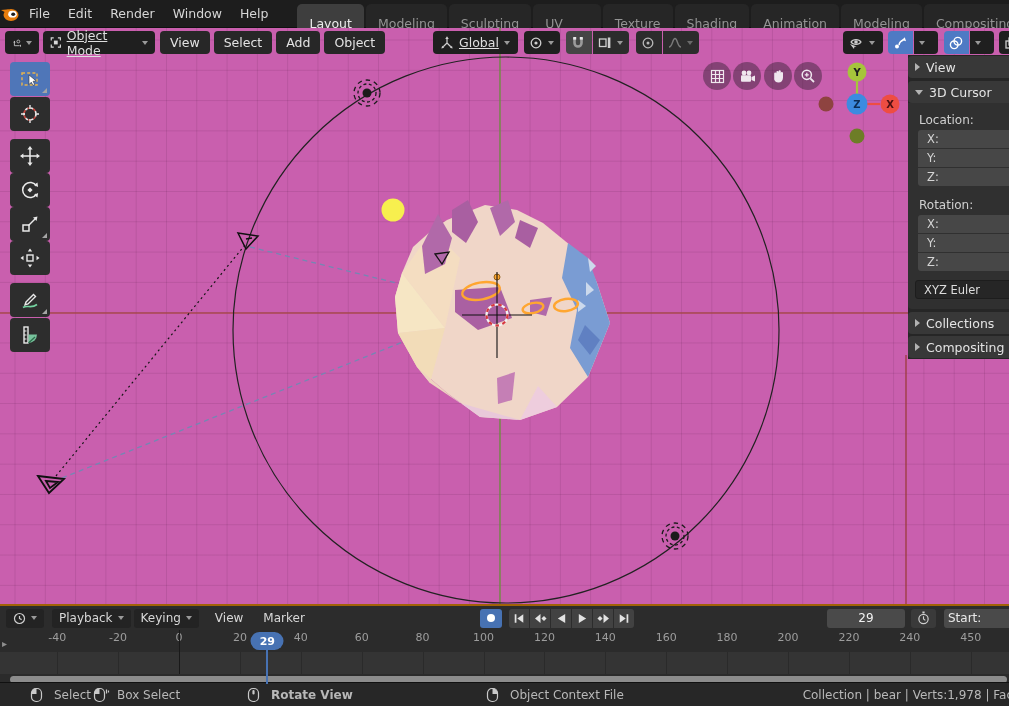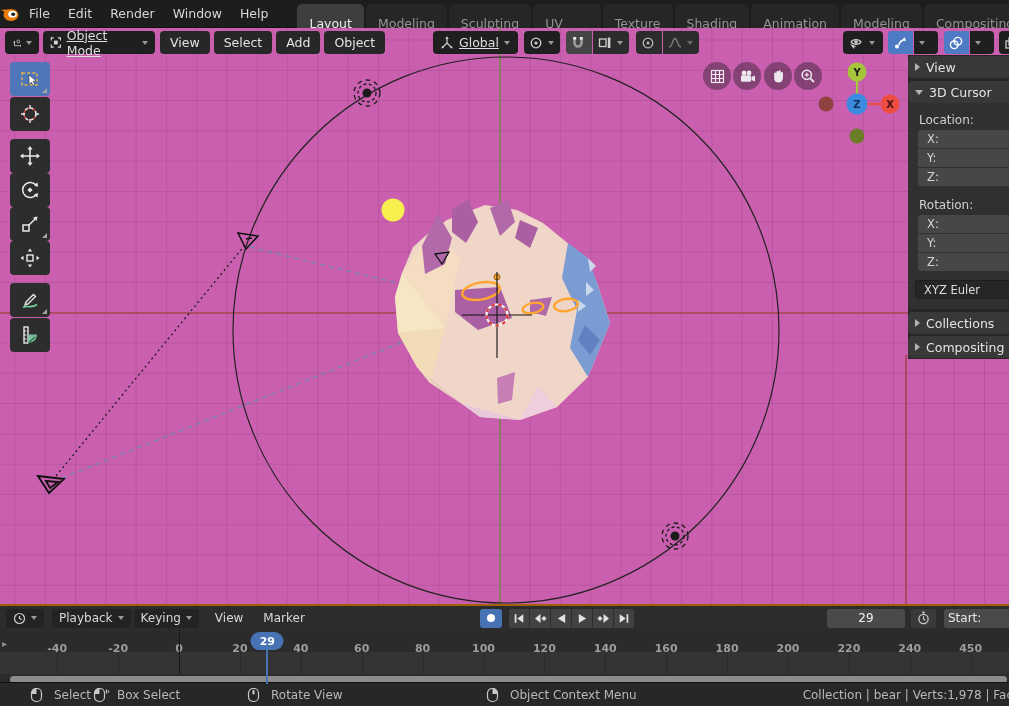--- a/index.html
+++ b/index.html
@@ -73,21 +73,21 @@
     display:flex; align-items:center; padding-left:8px; }
   
   .timeline { position:absolute; left:0; top:604px; width:1009px; height:78px; background:#2c2c2c;
     border-top:2px solid #a16207; }
   .tl-header { position:absolute; left:0; top:0; width:1009px; height:24px; display:flex;
     align-items:center; }
   .tl-drop { height:19px; display:flex; align-items:center; gap:5px; background:#232323;
     border-radius:3px; padding:0 7px; color:#d8d8d8; font-size:12px; }
   .tl-menu { padding:0 10px; color:#d8d8d8; font-size:12px; }
   .tl-ruler { position:absolute; left:0; top:24px; width:1009px; height:22px; background:#2b2b2b; }
-  .tick { position:absolute; top:12px; transform:translateX(-50%); color:#9d9d9d; font-size:11px;font-weight:bold; }
+  .tick { position:absolute; top:1px; transform:translateX(-50%); color:#9d9d9d; font-size:11px; }
   .tl-tracks { position:absolute; left:0; top:46px; width:1009px; height:22px; background:#343434; }
   .tline { position:absolute; top:0; width:1px; height:22px; background:#2a2a2a; }
   .tline.zero { background:#191919; top:-22px; height:44px; }
   .tl-scroll { position:absolute; left:0; top:68px; width:1009px; height:10px; background:#2b2b2b; }
   .thumb { position:absolute; left:10px; top:1.5px; width:997px; height:7px; background:#8c8c8c;
     border-radius:4px; }
   .playhead-pill { position:absolute; top:26px; width:33px; height:18px; background:#4772b3;
     border-radius:9px; color:#fff; font-size:11px; font-weight:bold; display:flex;
     align-items:center; justify-content:center; transform:translateX(-50%); z-index:3; }
   .playhead-line { position:absolute; top:44px; width:2px; height:34px; background:#4772b3; z-index:2; }
@@ -106,21 +106,21 @@
   .startfield { position:absolute; left:944px; top:2.5px; width:80px; height:19px; background:#4a4a4a;
     border-radius:3px; color:#e8e8e8; font-size:12px; display:flex; align-items:center; }
   .startfield .lab { padding-left:4px; }
   .chev { position:absolute; left:2px; top:32px; color:#8e8e8e; font-size:10px; }
   
   .statusbar { position:absolute; left:0; top:682px; width:1009px; height:24px; background:#272727;
     border-top:1px solid #101010; }
   .hint { position:absolute; top:0; height:24px; display:flex; align-items:center; gap:7px;
     color:#b8b8b8; font-size:12px; }
   .hint:nth-child(1){ left:30px; } .hint:nth-child(2){ left:93px; }
-  .hint:nth-child(3){ left:247px; } .hint:nth-child(4){ left:486px; }
+  .hint:nth-child(3){ left:247px;font-weight:bold; } .hint:nth-child(4){ left:486px; }
   .scene-info { position:absolute; right:-4px; top:0; height:24px; display:flex; align-items:center;
     color:#b8b8b8; font-size:12px; white-space:nowrap; }
 </style>
 </head>
 <body>
 
 <div class="root">
 
   <div class="topbar">
     <div class="logo">
@@ -618,19 +618,19 @@
             <rect x="1.5" y="1.5" width="10" height="13" rx="4.5" fill="none" stroke="#c9c9c9" stroke-width="1.2"></rect>
             <rect x="5.4" y="3" width="2.2" height="4.5" rx="1.1" fill="#c9c9c9"></rect>
           </svg>
           <span>Rotate View</span>
         </div>
         <div class="hint">
           <svg width="17" height="16" viewBox="0 0 17 16">
             <rect x="1.5" y="1.5" width="10" height="13" rx="4.5" fill="none" stroke="#c9c9c9" stroke-width="1.2"></rect>
             <path d="M6.5 1.5 V7 H11.5 V6 A5 5 0 0 0 6.5 1.5 Z" fill="#c9c9c9"></path>
           </svg>
-          <span>Object Context Menu</span>
+          <span>Object Context File</span>
         </div>
       </div>
     <div class="scene-info">Collection | bear | Verts:1,978 | Fac</div>
   </div>
 
 </div>
 
 </body></html>

